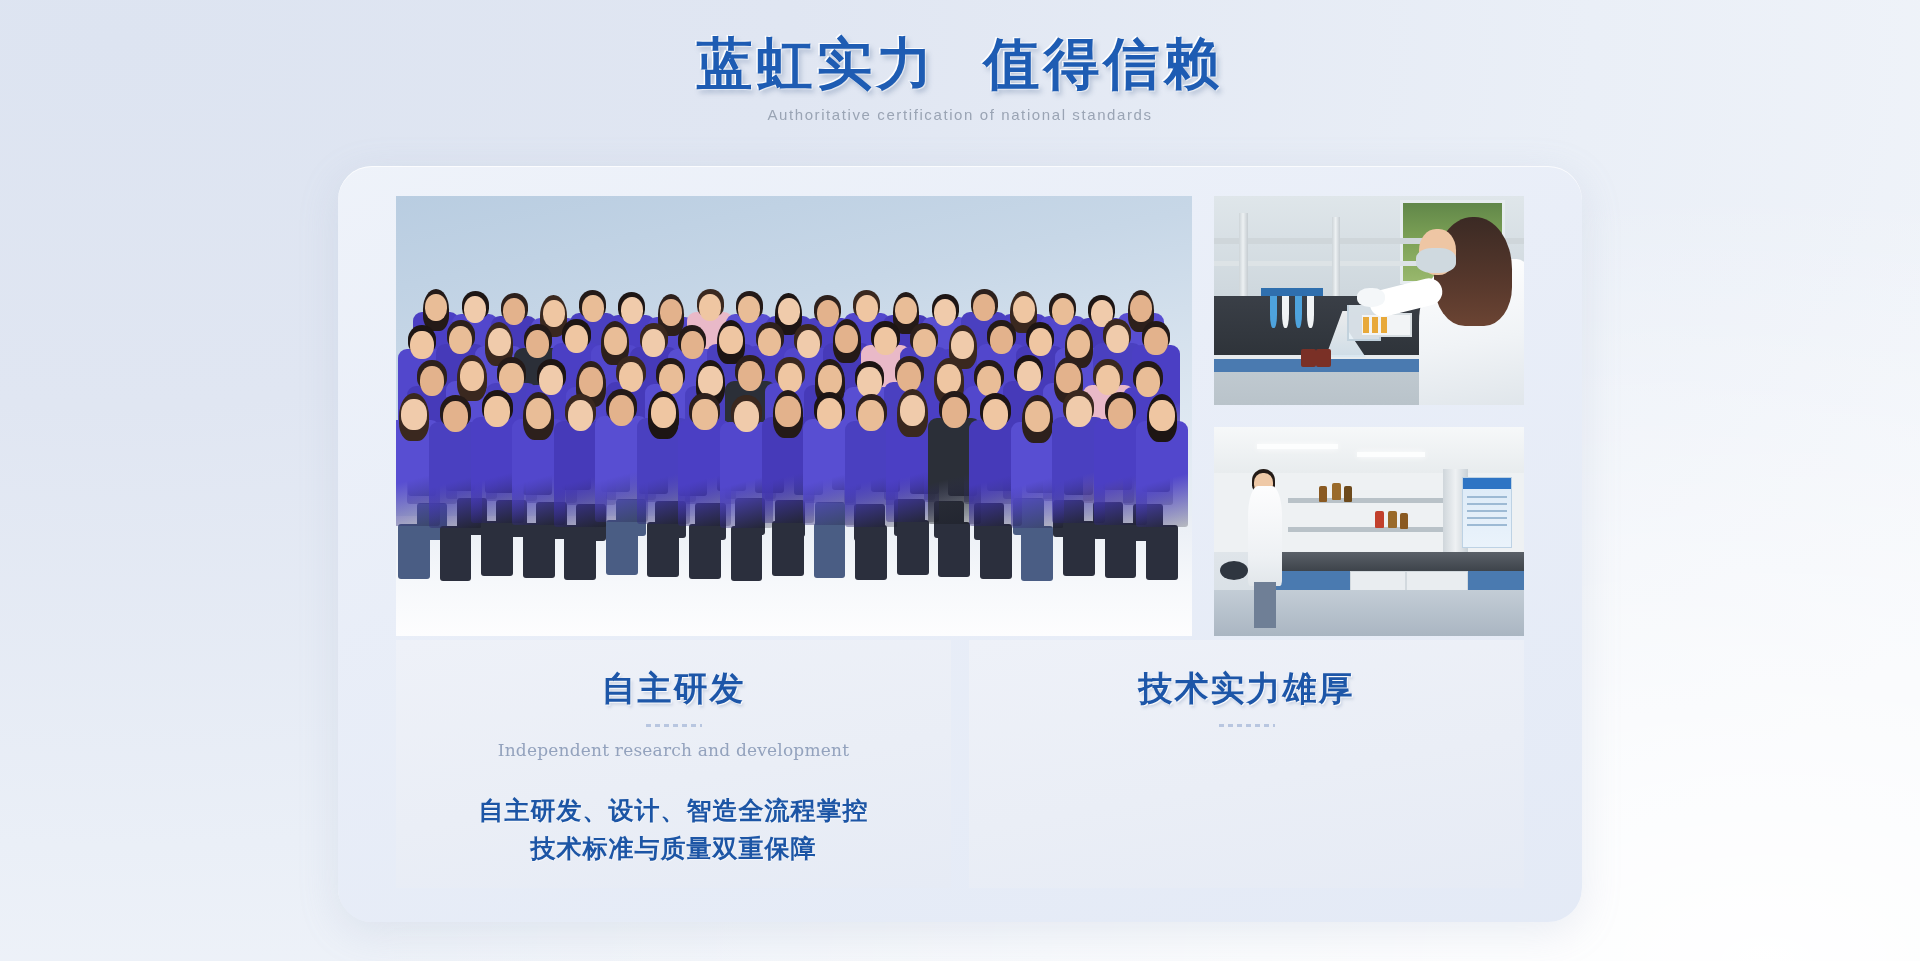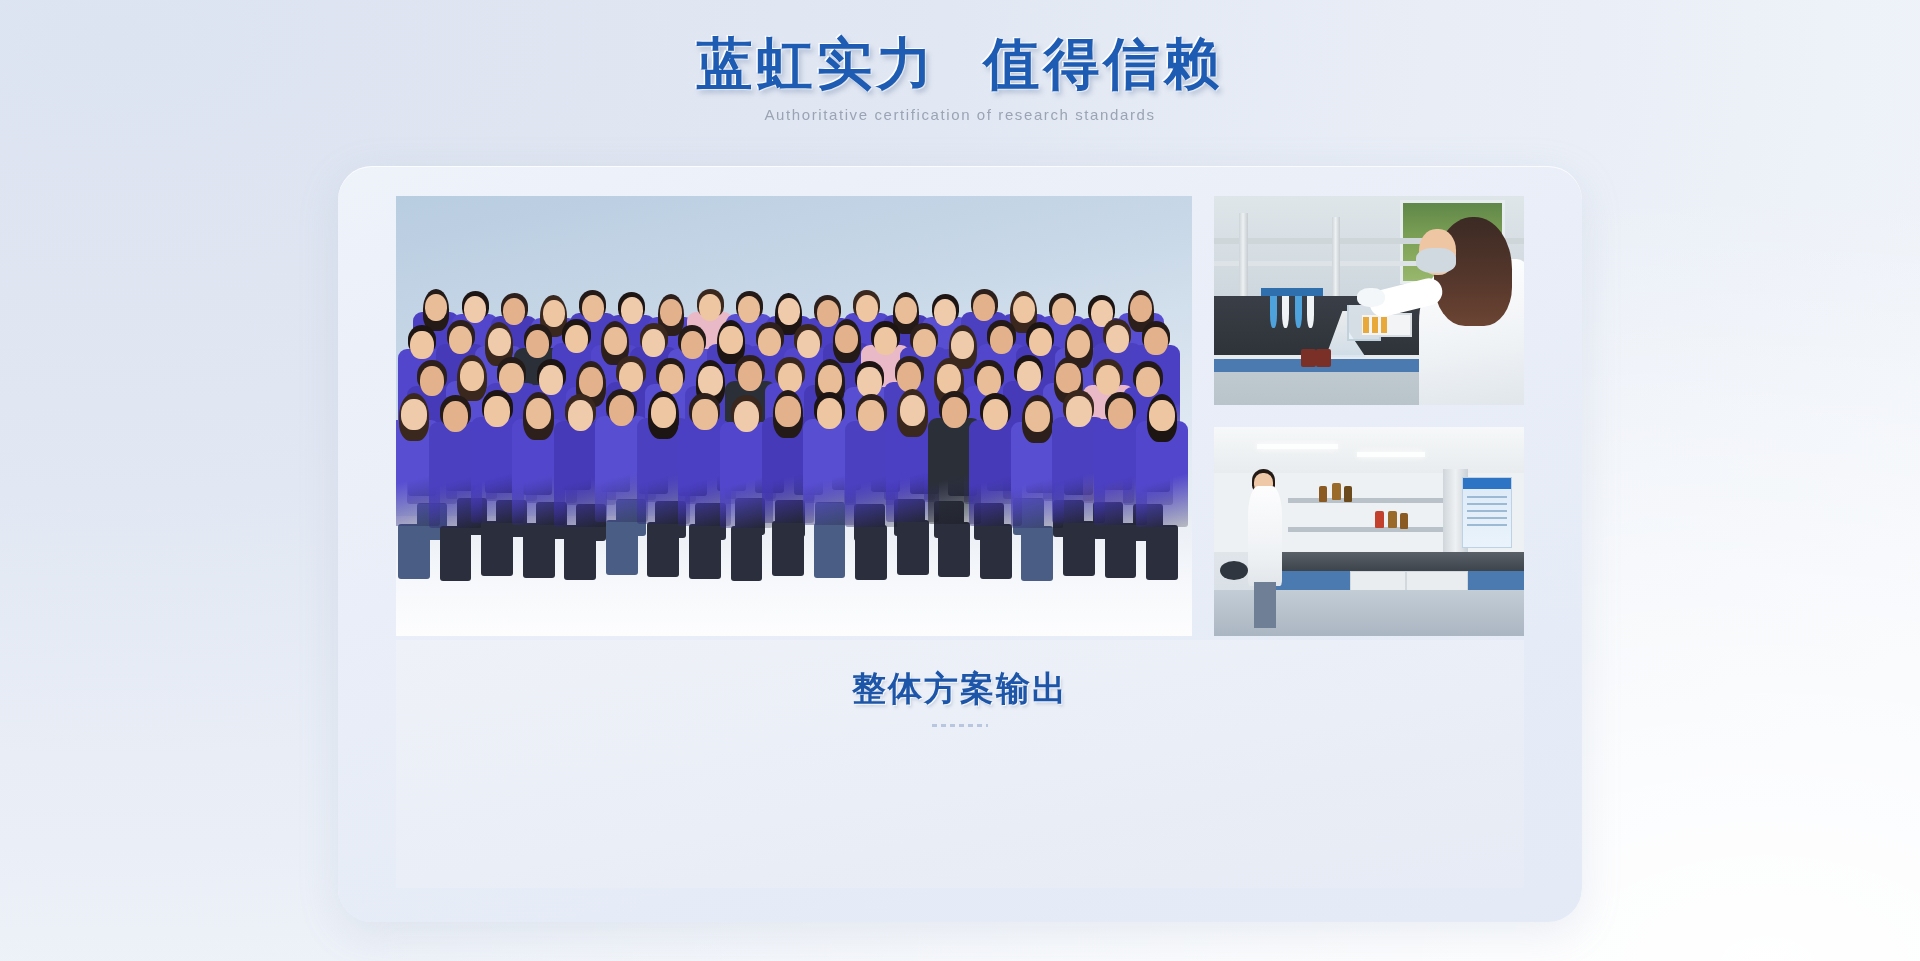--- a/index.html
+++ b/index.html
@@ -251,21 +251,21 @@
     letter-spacing: 1px;
     text-shadow: 0.5px 0.5px 0 rgba(255,255,255,0.6);
   }
   .card-body .ln { display: block; }
 </style>
 </head>
 <body>
 
 <div class="header">
   <div class="page-title">蓝虹实力  值得信赖</div>
-  <div class="page-subtitle">Authoritative certification of research standards</div>
+  <div class="page-subtitle">Authoritative certification of national standards</div>
 </div>
 
 <div class="panel">
 
   <div class="photo-grid">
 
     <div class="photo-main">
       <div class="gp-floor"></div>
       <div class="gp-people" id="people-layer">
           <div class="person" style="left: 17px; top: 93px; width: 46px; height: 175px; z-index: 10;">
@@ -802,20 +802,29 @@
         <div class="lab2-person-head"></div>
         <div class="lab2-person-coat"></div>
         <div class="lab2-person-legs"></div>
       </div>
 
     </div>
   </div>
 
   <div class="cards">
 
-
     <div class="card">
-      <div class="card-title">整体方案输出</div>
+      <div class="card-title">自主研发</div>
+      <div class="card-divider"></div>
+      <div class="card-sub">Independent research and development</div>
+      <div class="card-body">
+        <span class="ln">自主研发、设计、智造全流程掌控</span>
+        <span class="ln">技术标准与质量双重保障</span>
+      </div>
+    </div>
+
+    <div class="card">
+      <div class="card-title">技术实力雄厚</div>
       <div class="card-divider"></div>
     </div>
 
   </div>
 </div>
 
 </body></html>

